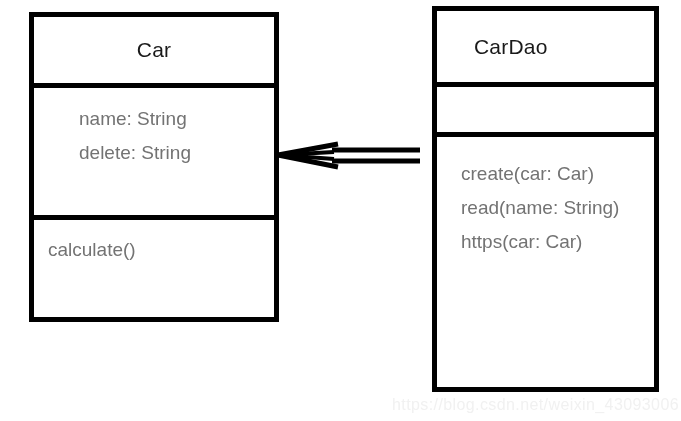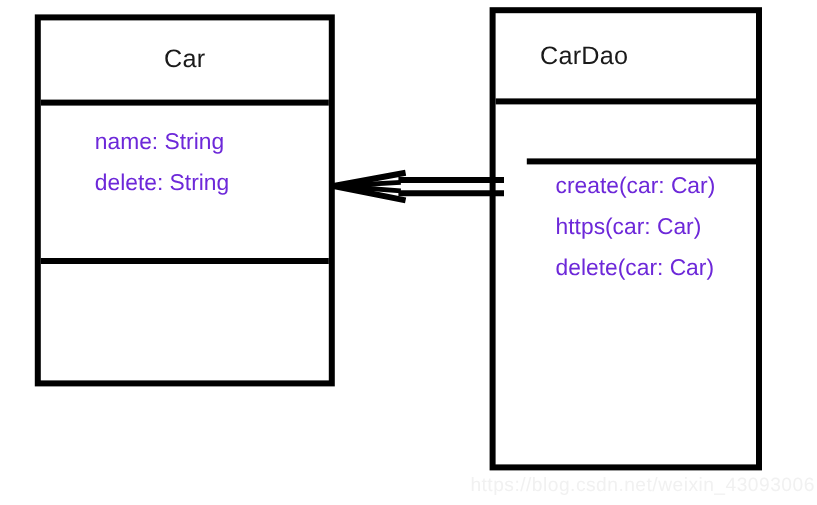--- a/index.html
+++ b/index.html
@@ -41,46 +41,46 @@
     font-size: 21px;
     color: #1a1a1a;
     letter-spacing: 0.2px;
   }
   .uml-title.shift-left {
     justify-content: flex-start;
     padding-left: 37px;
   }
   .uml-row {
     font-size: 19px;
-    color: #6d28d9;
+    color: #737373;
     line-height: 34px;
     white-space: nowrap;
   }
 
   
   #class-car {
     left: 29px;
     top: 12px;
     width: 250px;
     height: 310px;
   }
   #car-title      { height: 66px; }
   #car-attributes { height: 132px; padding: 14px 0 0 45px; }
   #car-operations { flex: 1 1 auto; padding: 13px 0 0 14px; }
 
   
   #class-cardao {
-    left: 408px;
+    left: 432px;
     top: 6px;
     width: 227px;
     height: 386px;
   }
   #cardao-title      { height: 71px; }
   #cardao-attributes { height: 50px; }
-  #cardao-operations { flex: 1 1 auto; padding: 2px 0 0 24px; margin-left: 26px; }
+  #cardao-operations { flex: 1 1 auto; padding: 20px 0 0 24px; }
 
   
   #association-arrow {
     position: absolute;
     left: 272px;
     top: 130px;
     width: 148px;
     height: 52px;
   }
 
@@ -104,33 +104,34 @@
   <div class="uml-class" id="class-car">
 
     <div class="uml-section uml-title" id="car-title">Car</div>
 
     <div class="uml-section" id="car-attributes">
       <div class="uml-row">name: String</div>
       <div class="uml-row">delete: String</div>
     </div>
 
     <div class="uml-section" id="car-operations">
+      <div class="uml-row">calculate()</div>
     </div>
   </div>
 
   <div class="uml-class" id="class-cardao">
 
     <div class="uml-section uml-title shift-left" id="cardao-title">CarDao</div>
 
     <div class="uml-section" id="cardao-attributes"></div>
 
     <div class="uml-section" id="cardao-operations">
       <div class="uml-row">create(car: Car)</div>
+      <div class="uml-row">read(name: String)</div>
       <div class="uml-row">https(car: Car)</div>
-      <div class="uml-row">delete(car: Car)</div>
     </div>
   </div>
 
   <svg id="association-arrow" viewBox="0 0 148 52">
 
     <line x1="60" y1="20" x2="148" y2="20" stroke="#000000" stroke-width="5"></line>
     <line x1="60" y1="31" x2="148" y2="31" stroke="#000000" stroke-width="5"></line>
 
     <polyline points="66,14 6,25 66,37" fill="none" stroke="#000000" stroke-width="5" stroke-linecap="butt" stroke-linejoin="miter"></polyline>
 

